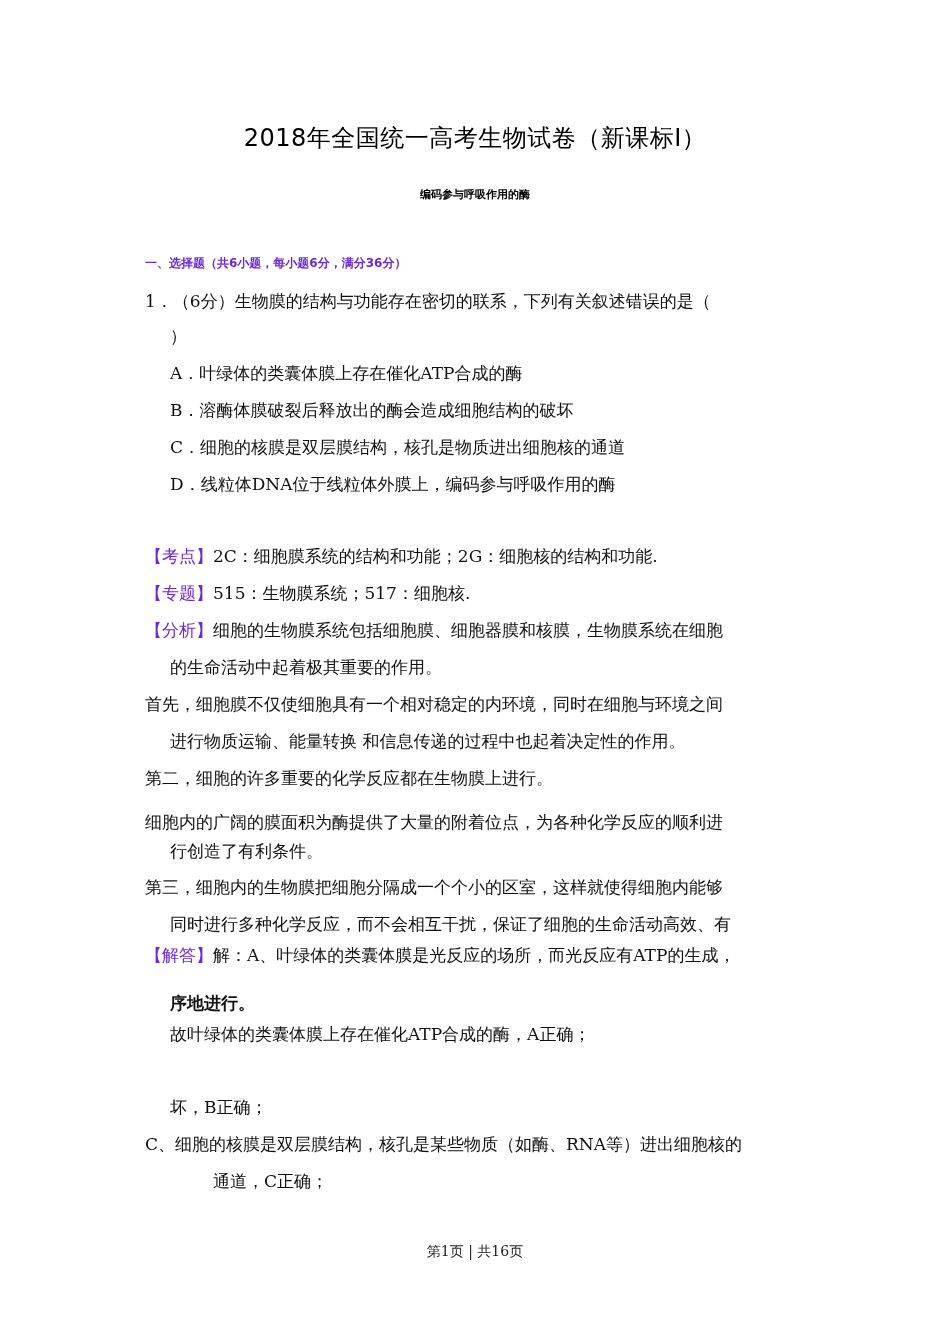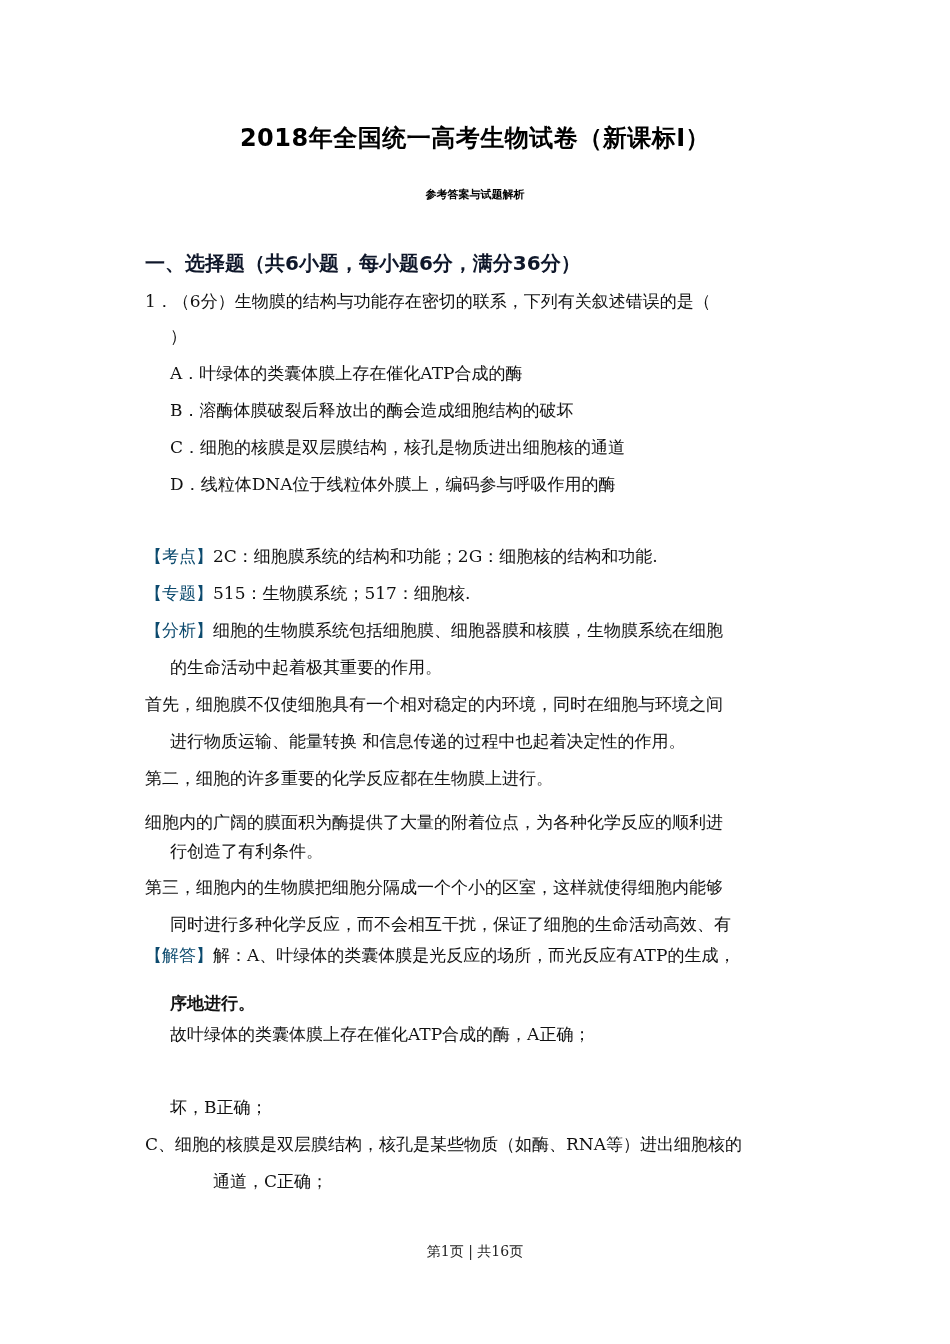--- a/index.html
+++ b/index.html
@@ -20,21 +20,21 @@
       left: 0; top: 0;
       width: 950px;
       height: 1344px;
     }
     .title {
       position: absolute;
       left: 0; right: 0;
       top: 122px;
       text-align: center;
       font-family: "DejaVu Sans", sans-serif;
-      font-weight: bold;
+      font-weight: normal;
       font-size: 24px;
       letter-spacing: 0.5px;
       color: #000;
     }
     .subtitle {
       position: absolute;
       left: 0; right: 0;
       top: 187px;
       text-align: center;
       font-family: "DejaVu Sans", sans-serif;
@@ -47,42 +47,42 @@
       left: 145px;
       font-size: 17px;
       line-height: 22px;
       white-space: nowrap;
       color: #111;
     }
     .indent { left: 170px; }
     .section-heading {
       font-family: "DejaVu Sans", sans-serif;
       font-weight: bold;
-      font-size: 20px;
-      color: #0f172a;
+      font-size: 12px;
+      color: #6d28d9;
     }
     .tag {
-      color: #0c4a6e;
+      color: #6d28d9;
     }
     .footer {
       position: absolute;
       left: 0; right: 0;
       top: 1243px;
       text-align: center;
       font-size: 14px;
       color: #222;
     }
   </style>
 </head>
 <body>
 
 <div class="page">
 
   <div class="title">2018年全国统一高考生物试卷（新课标Ⅰ）</div>
-  <div class="subtitle">参考答案与试题解析</div>
+  <div class="subtitle">编码参与呼吸作用的酶</div>
 
   <div class="line section-heading" style="top:252px;">一、选择题（共6小题，每小题6分，满分36分）</div>
 
   <div class="line" style="top:290px;">
     <span>1．</span><span>（6分）生物膜的结构与功能存在密切的联系，下列有关叙述错误的是（</span>
   </div>
   <div class="line indent" style="top:325px;">）</div>
 
   <div class="line indent" style="top:362px;">
     <span>A．</span><span>叶绿体的类囊体膜上存在催化ATP合成的酶</span>

